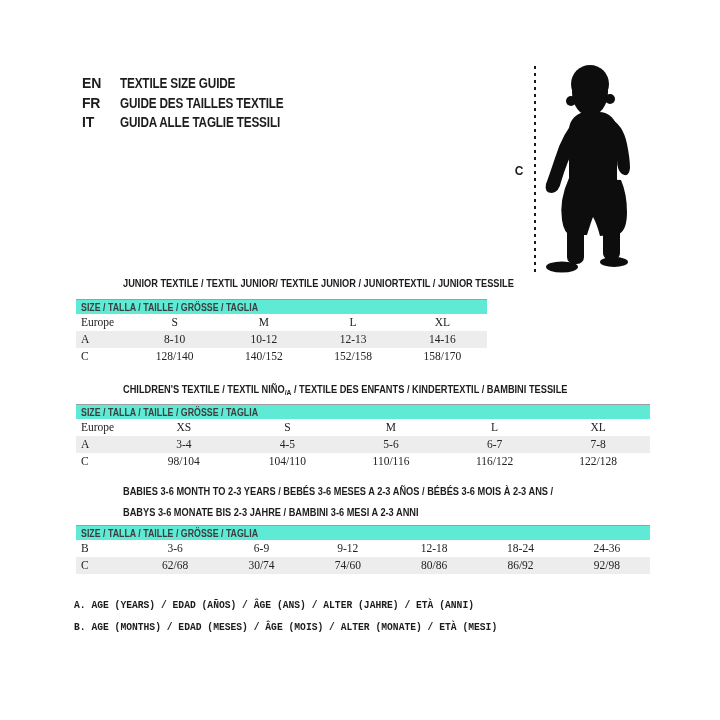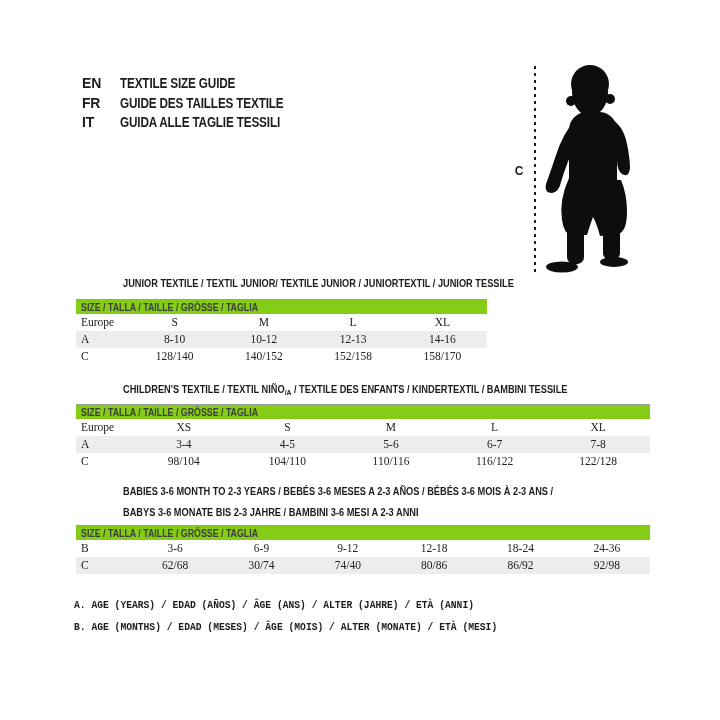--- a/index.html
+++ b/index.html
@@ -22,21 +22,21 @@
     font-size:12px;font-weight:bold;}
 
   
   .sec-title{position:absolute;left:83px;font-size:11px;font-weight:bold;white-space:nowrap;margin-left:40px;}
   .sub{font-size:8px;vertical-align:-2px;}
 
   
   .tbl{position:absolute;left:76px;}
   .t1{width:411px;}
   .t23{width:574px;}
-  .band{height:14px;line-height:14px;background:#84cc16;border-top:1px solid #9e9e9e;
+  .band{height:14px;line-height:14px;background:#5eead4;border-top:1px solid #9e9e9e;
     padding-left:5px;font-size:10.5px;font-weight:bold;color:#3d3d3d;}
   .tr{display:flex;height:17px;line-height:17px;font-size:11.5px;color:#222222;}
   .tr.shaded{background:#ededed;}
   .td{flex:1;text-align:center;font-family:Liberation Serif, serif;}
   .td.lbl{flex:0 0 49px;text-align:left;padding-left:5px;}
   .t23 .td.lbl{flex:0 0 51px;}
 
   
   .notes{position:absolute;left:74px;top:594px;font-family:Liberation Mono, monospace;}
   .note-line{height:21.5px;line-height:21.5px;font-size:11.5px;font-weight:bold;}
@@ -152,21 +152,21 @@
       <div class="td">6-9</div>
       <div class="td">9-12</div>
       <div class="td">12-18</div>
       <div class="td">18-24</div>
       <div class="td">24-36</div>
     </div>
     <div class="tr shaded">
       <div class="td lbl">C</div>
       <div class="td">62/68</div>
       <div class="td">30/74</div>
-      <div class="td">74/40</div>
+      <div class="td">74/60</div>
       <div class="td">80/86</div>
       <div class="td">86/92</div>
       <div class="td">92/98</div>
     </div>
   </div>
 
   <div class="notes">
     <div class="note-line">
       <span class="cond">A. AGE (YEARS) / EDAD (AÑOS) / ÂGE (ANS) / ALTER (JAHRE) / ETÀ (ANNI)</span>
     </div>

